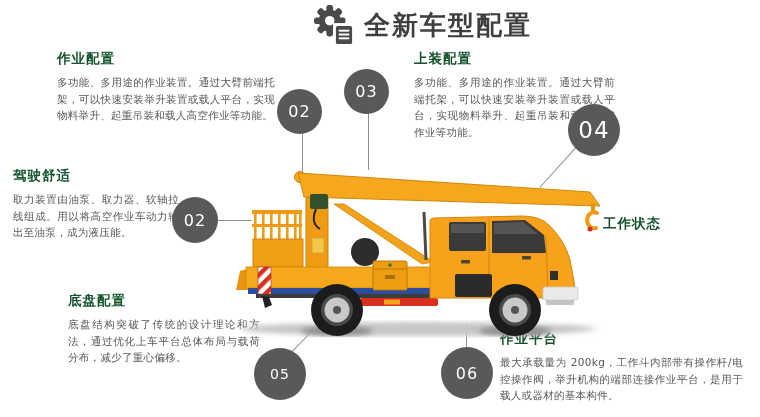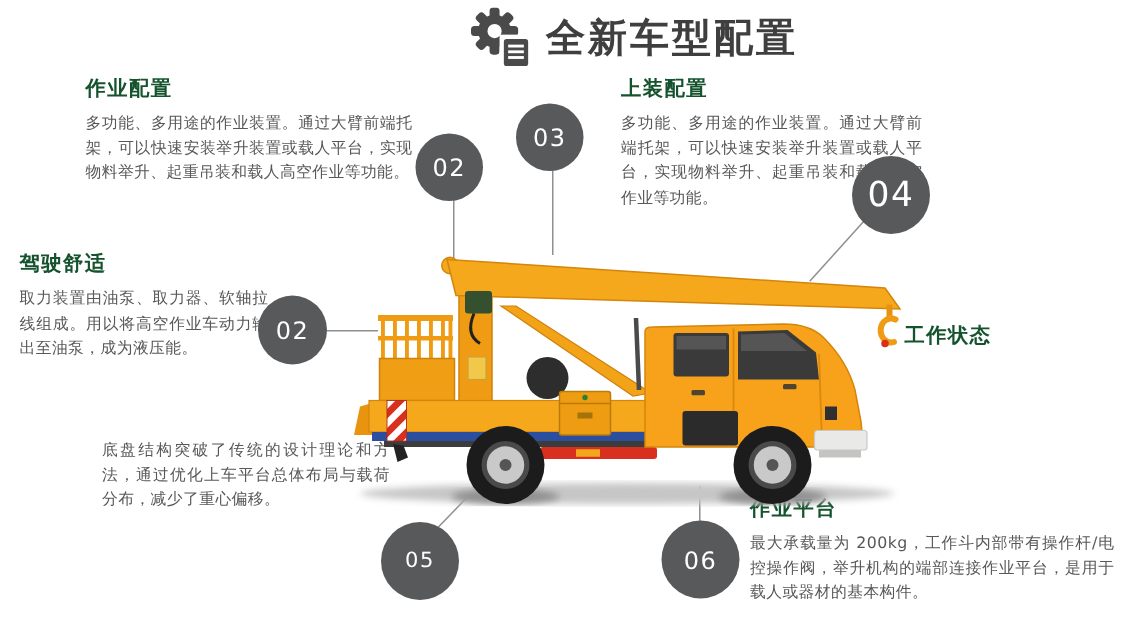--- a/index.html
+++ b/index.html
@@ -90,20 +90,21 @@
     <p>多功能、多用途的作业装置。通过大臂前端托架，可以快速安装举升装置或载人平台，实现物料举升、起重吊装和载人高空作业等功能。</p>
   </div>
   <div class="callout c-working">
     <h3>驾驶舒适</h3>
     <p>取力装置由油泵、取力器、软轴拉线组成。用以将高空作业车动力输出至油泵，成为液压能。</p>
   </div>
   <div class="callout c-comfort">
     <h3>工作状态</h3>
   </div>
   <div class="callout c-chassis">
+    <h3>底盘配置</h3>
     <p>底盘结构突破了传统的设计理论和方法，通过优化上车平台总体布局与载荷分布，减少了重心偏移。</p>
   </div>
   <div class="callout c-platform">
     <h3>作业平台</h3>
     <p>最大承载量为 200kg，工作斗内部带有操作杆/电控操作阀，举升机构的端部连接作业平台，是用于载人或器材的基本构件。</p>
   </div>
 
   <div class="conn h k01"></div>
   <div class="conn v k02"></div>
   <div class="conn v k03"></div>

